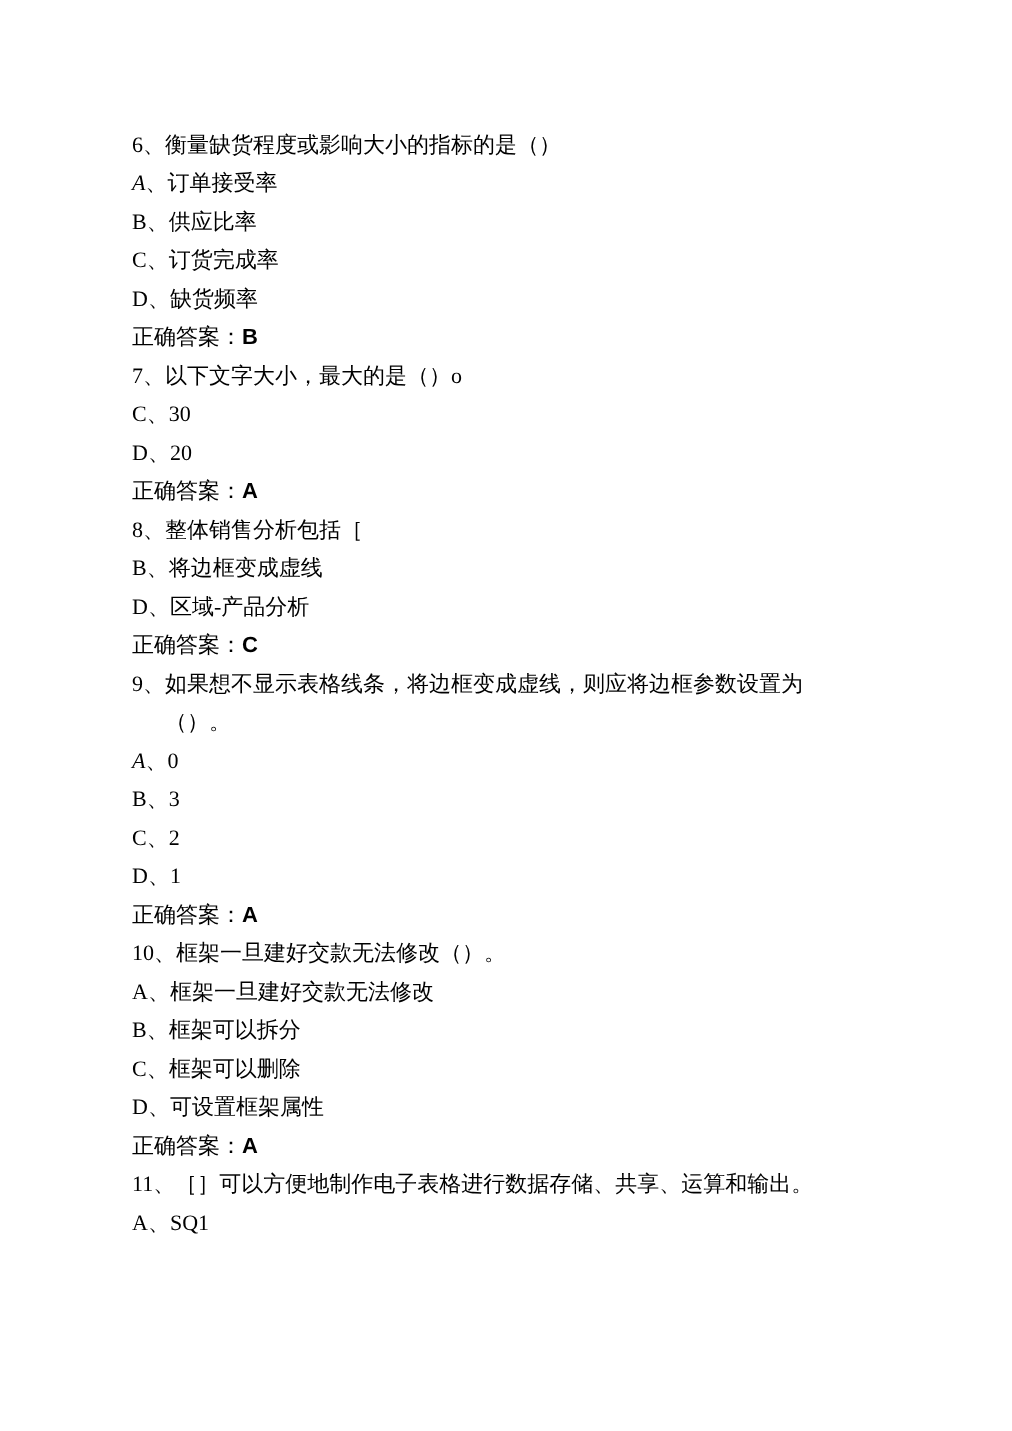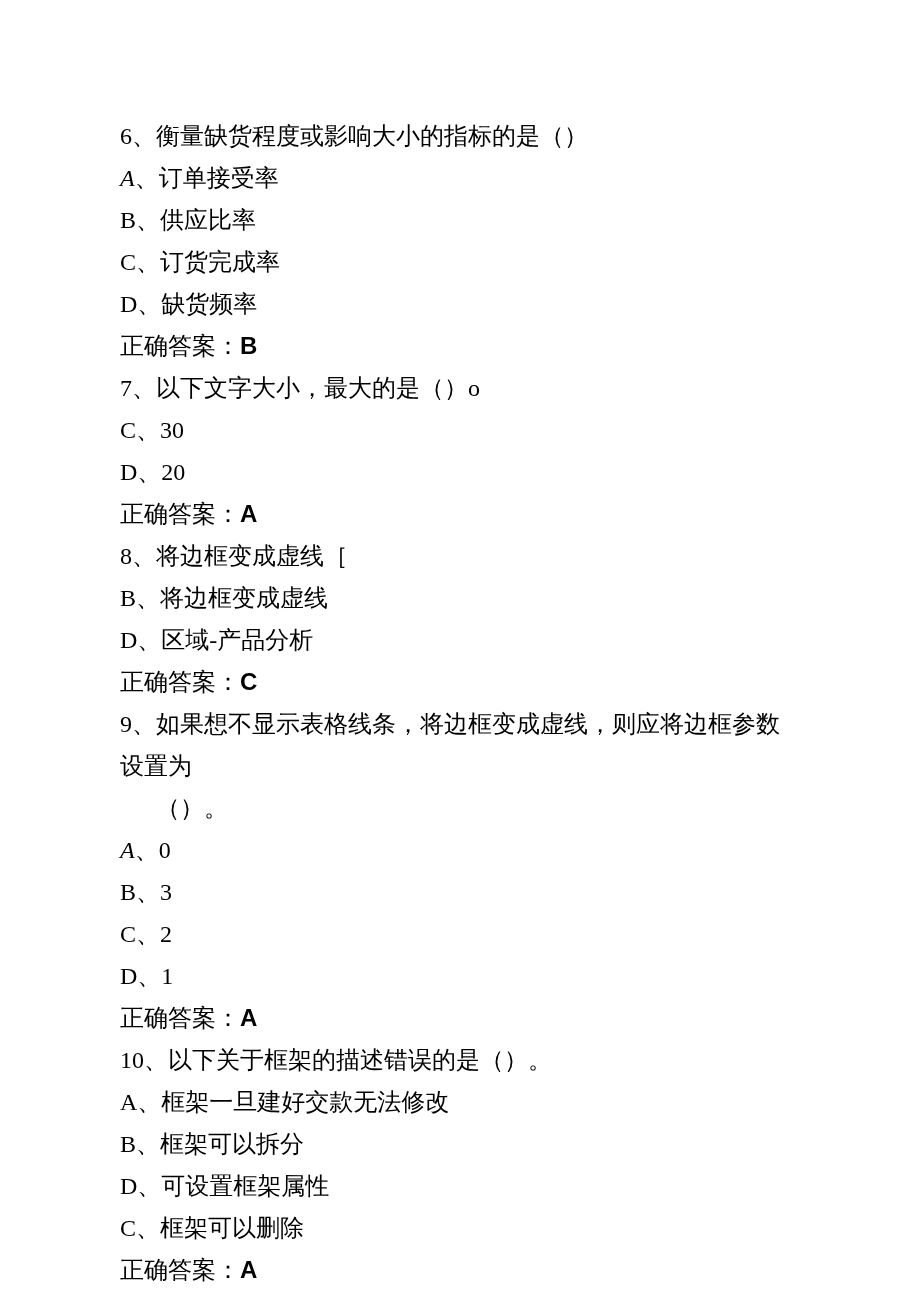--- a/index.html
+++ b/index.html
@@ -8,21 +8,21 @@
       box-sizing: border-box;
     }
     body {
       width: 920px;
       background: #ffffff;
       font-family: "SimSun", "宋体", serif;
       padding: 115px 120px 60px 120px;
       color: #000000;
     }
     .content {
-      font-size: 24px;
+      font-size: 20px;
       line-height: 1.75;
     }
     .line {
       display: block;
     }
     .italic {
       font-style: italic;
       font-family: "Times New Roman", serif;
     }
     .bold {
@@ -70,21 +70,21 @@
     <span>C</span><span>、</span><span>30</span>
   </div>
   <div class="line">
     <span>D</span><span>、</span><span>20</span>
   </div>
   <div class="line">
     <span class="answer-label">正确答案：</span><span class="answer-value bold">A</span>
   </div>
 
   <div class="line">
-    <span>8、</span><span>将边框变成虚线［</span>
+    <span>8、</span><span>整体销售分析包括［</span>
   </div>
   <div class="line">
     <span>B</span><span>、</span><span>将边框变成虚线</span>
   </div>
   <div class="line">
     <span>D</span><span>、</span><span>区域-产品分析</span>
   </div>
   <div class="line">
     <span class="answer-label">正确答案：</span><span class="answer-value bold">C</span>
   </div>
@@ -105,32 +105,38 @@
     <span>C</span><span>、</span><span>2</span>
   </div>
   <div class="line">
     <span>D</span><span>、</span><span>1</span>
   </div>
   <div class="line">
     <span class="answer-label">正确答案：</span><span class="answer-value bold">A</span>
   </div>
 
   <div class="line">
-    <span>10、</span><span>以下关于框架的描述错误的是（）。</span>
+    <span>10、</span><span>框架一旦建好交款无法修改（）。</span>
   </div>
   <div class="line">
     <span>A</span><span>、</span><span>框架一旦建好交款无法修改</span>
   </div>
   <div class="line">
     <span>B</span><span>、</span><span>框架可以拆分</span>
   </div>
   <div class="line">
-    <span>D</span><span>、</span><span>可设置框架属性</span>
+    <span>C</span><span>、</span><span>框架可以删除</span>
   </div>
   <div class="line">
-    <span>C</span><span>、</span><span>框架可以删除</span>
+    <span>D</span><span>、</span><span>可设置框架属性</span>
   </div>
   <div class="line">
     <span class="answer-label">正确答案：</span><span class="answer-value bold">A</span>
   </div>
 
+  <div class="line">
+    <span>11、</span><span>［］可以方便地制作电子表格进行数据存储、共享、运算和输出。</span>
+  </div>
+  <div class="line">
+    <span>A</span><span>、</span><span>SQ1</span>
+  </div>
 
 </div>
 
 </body></html>

